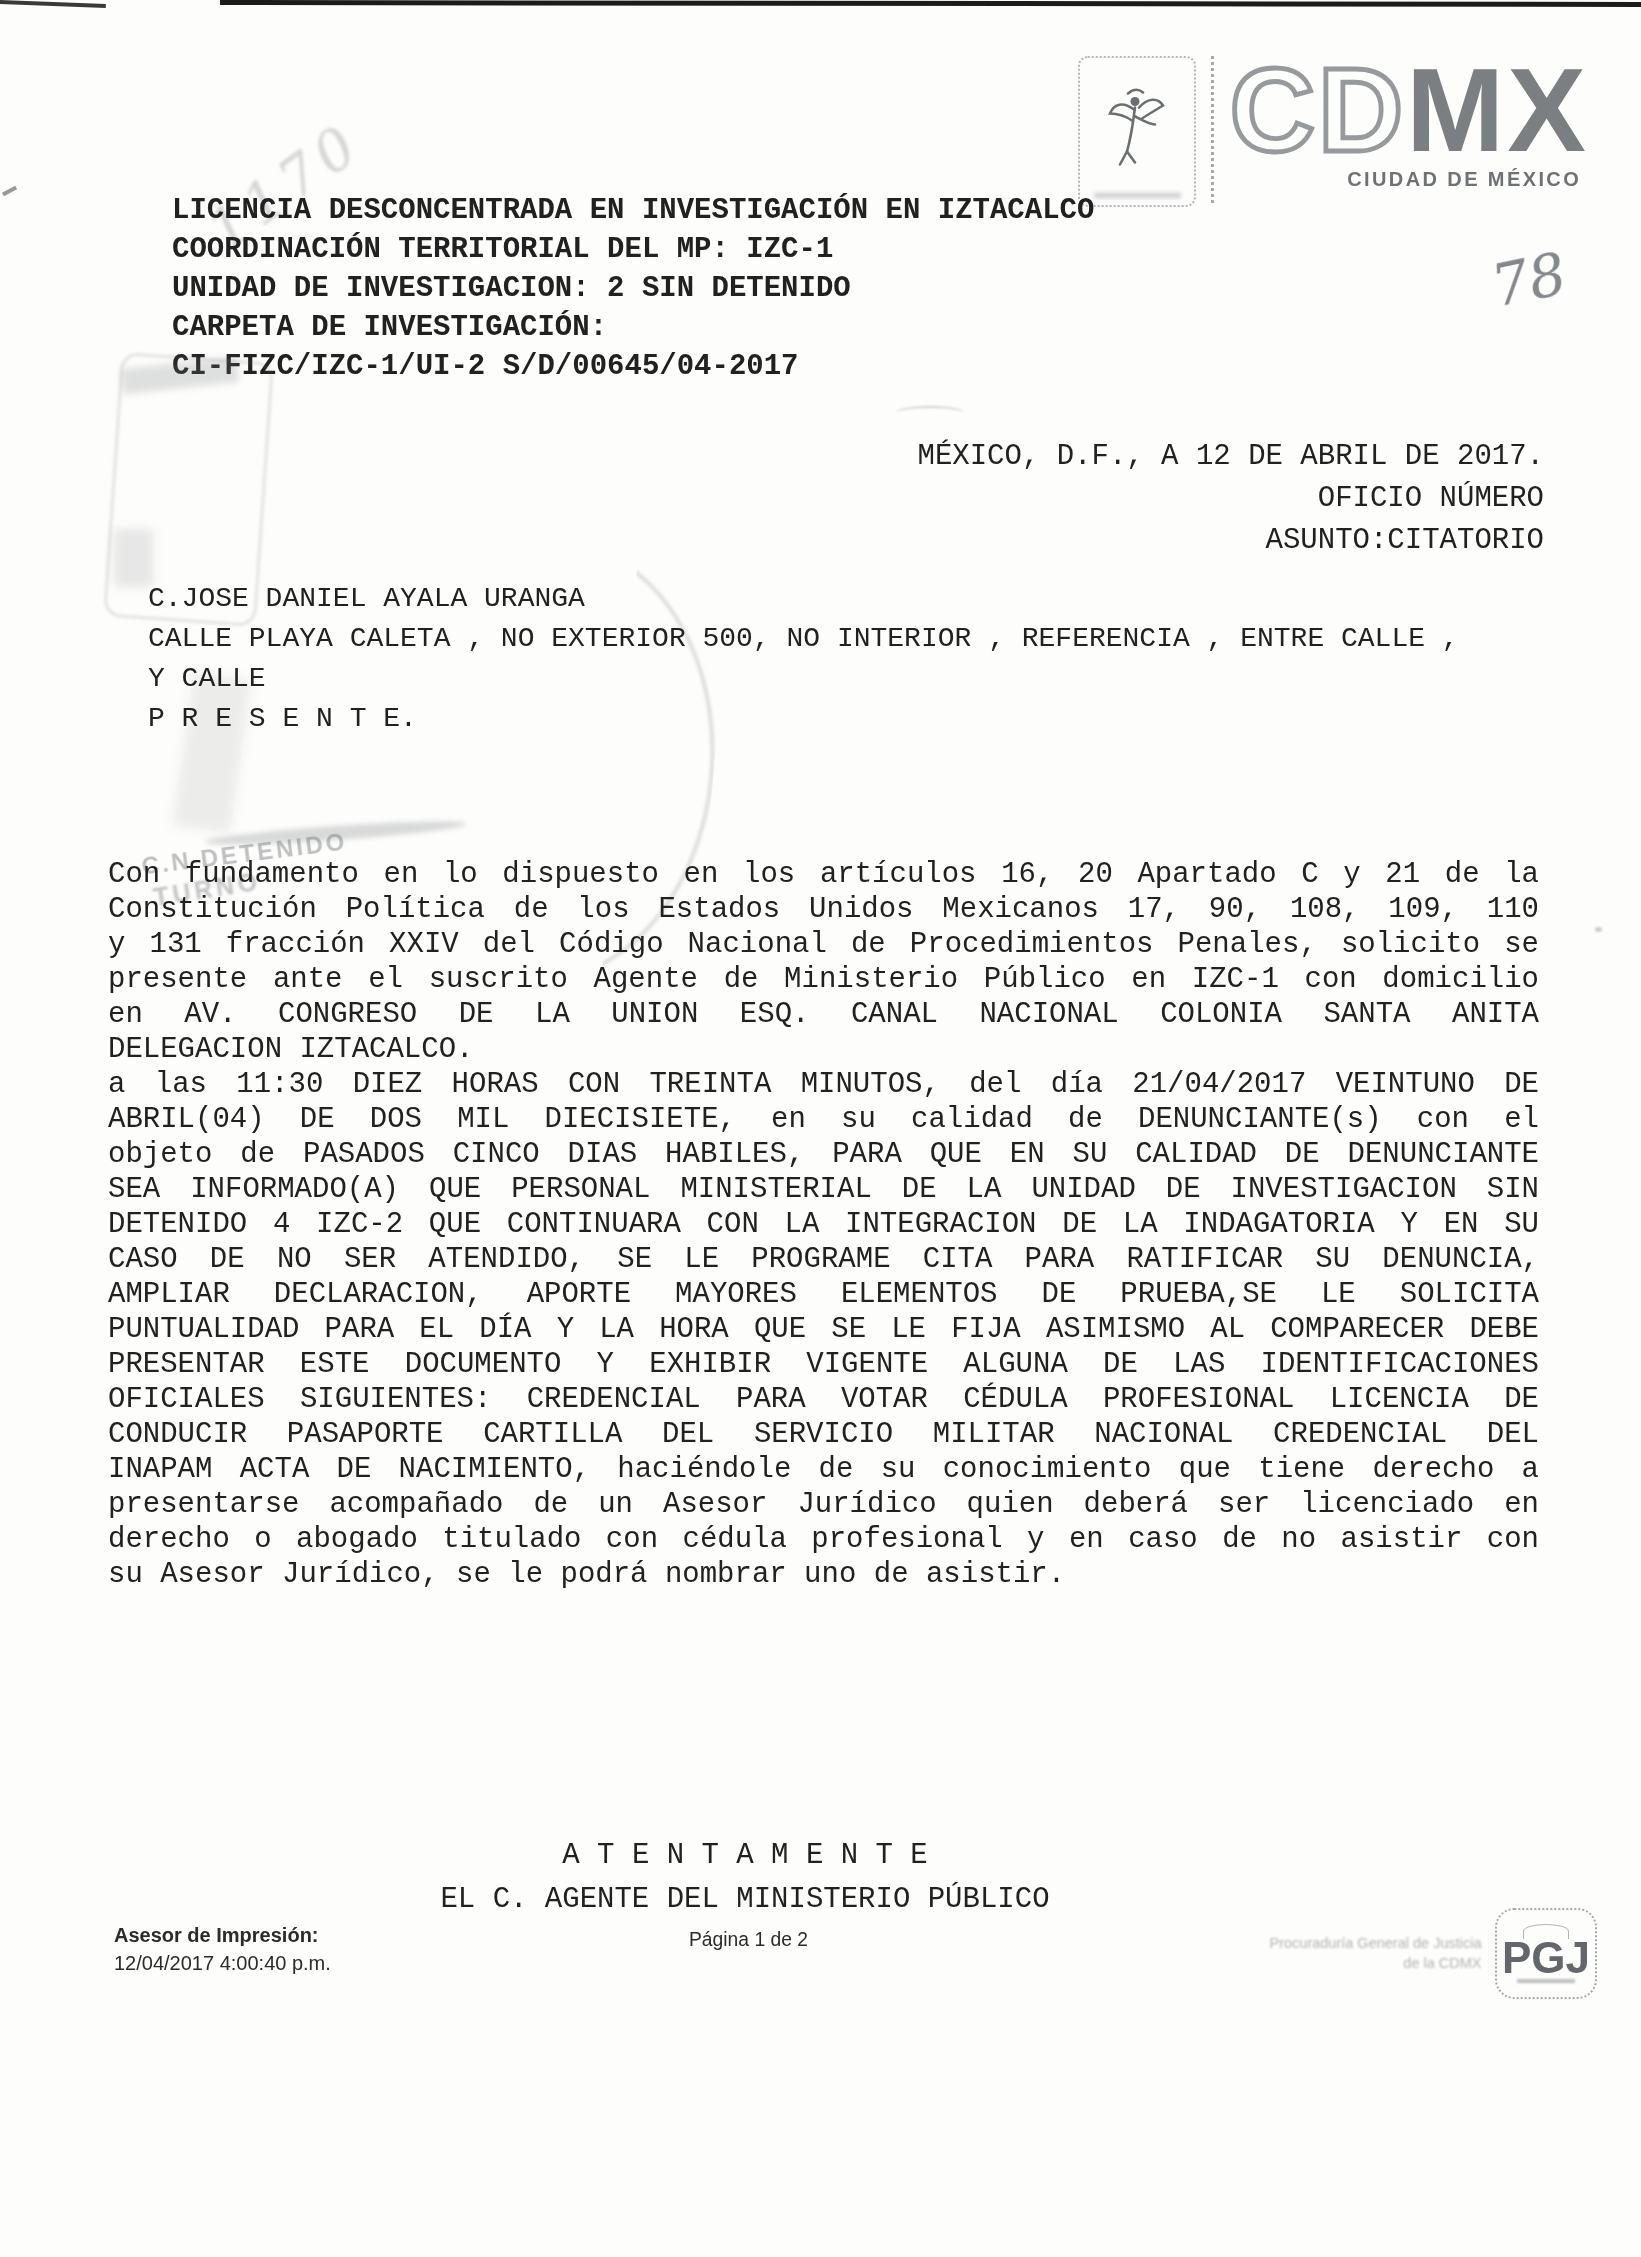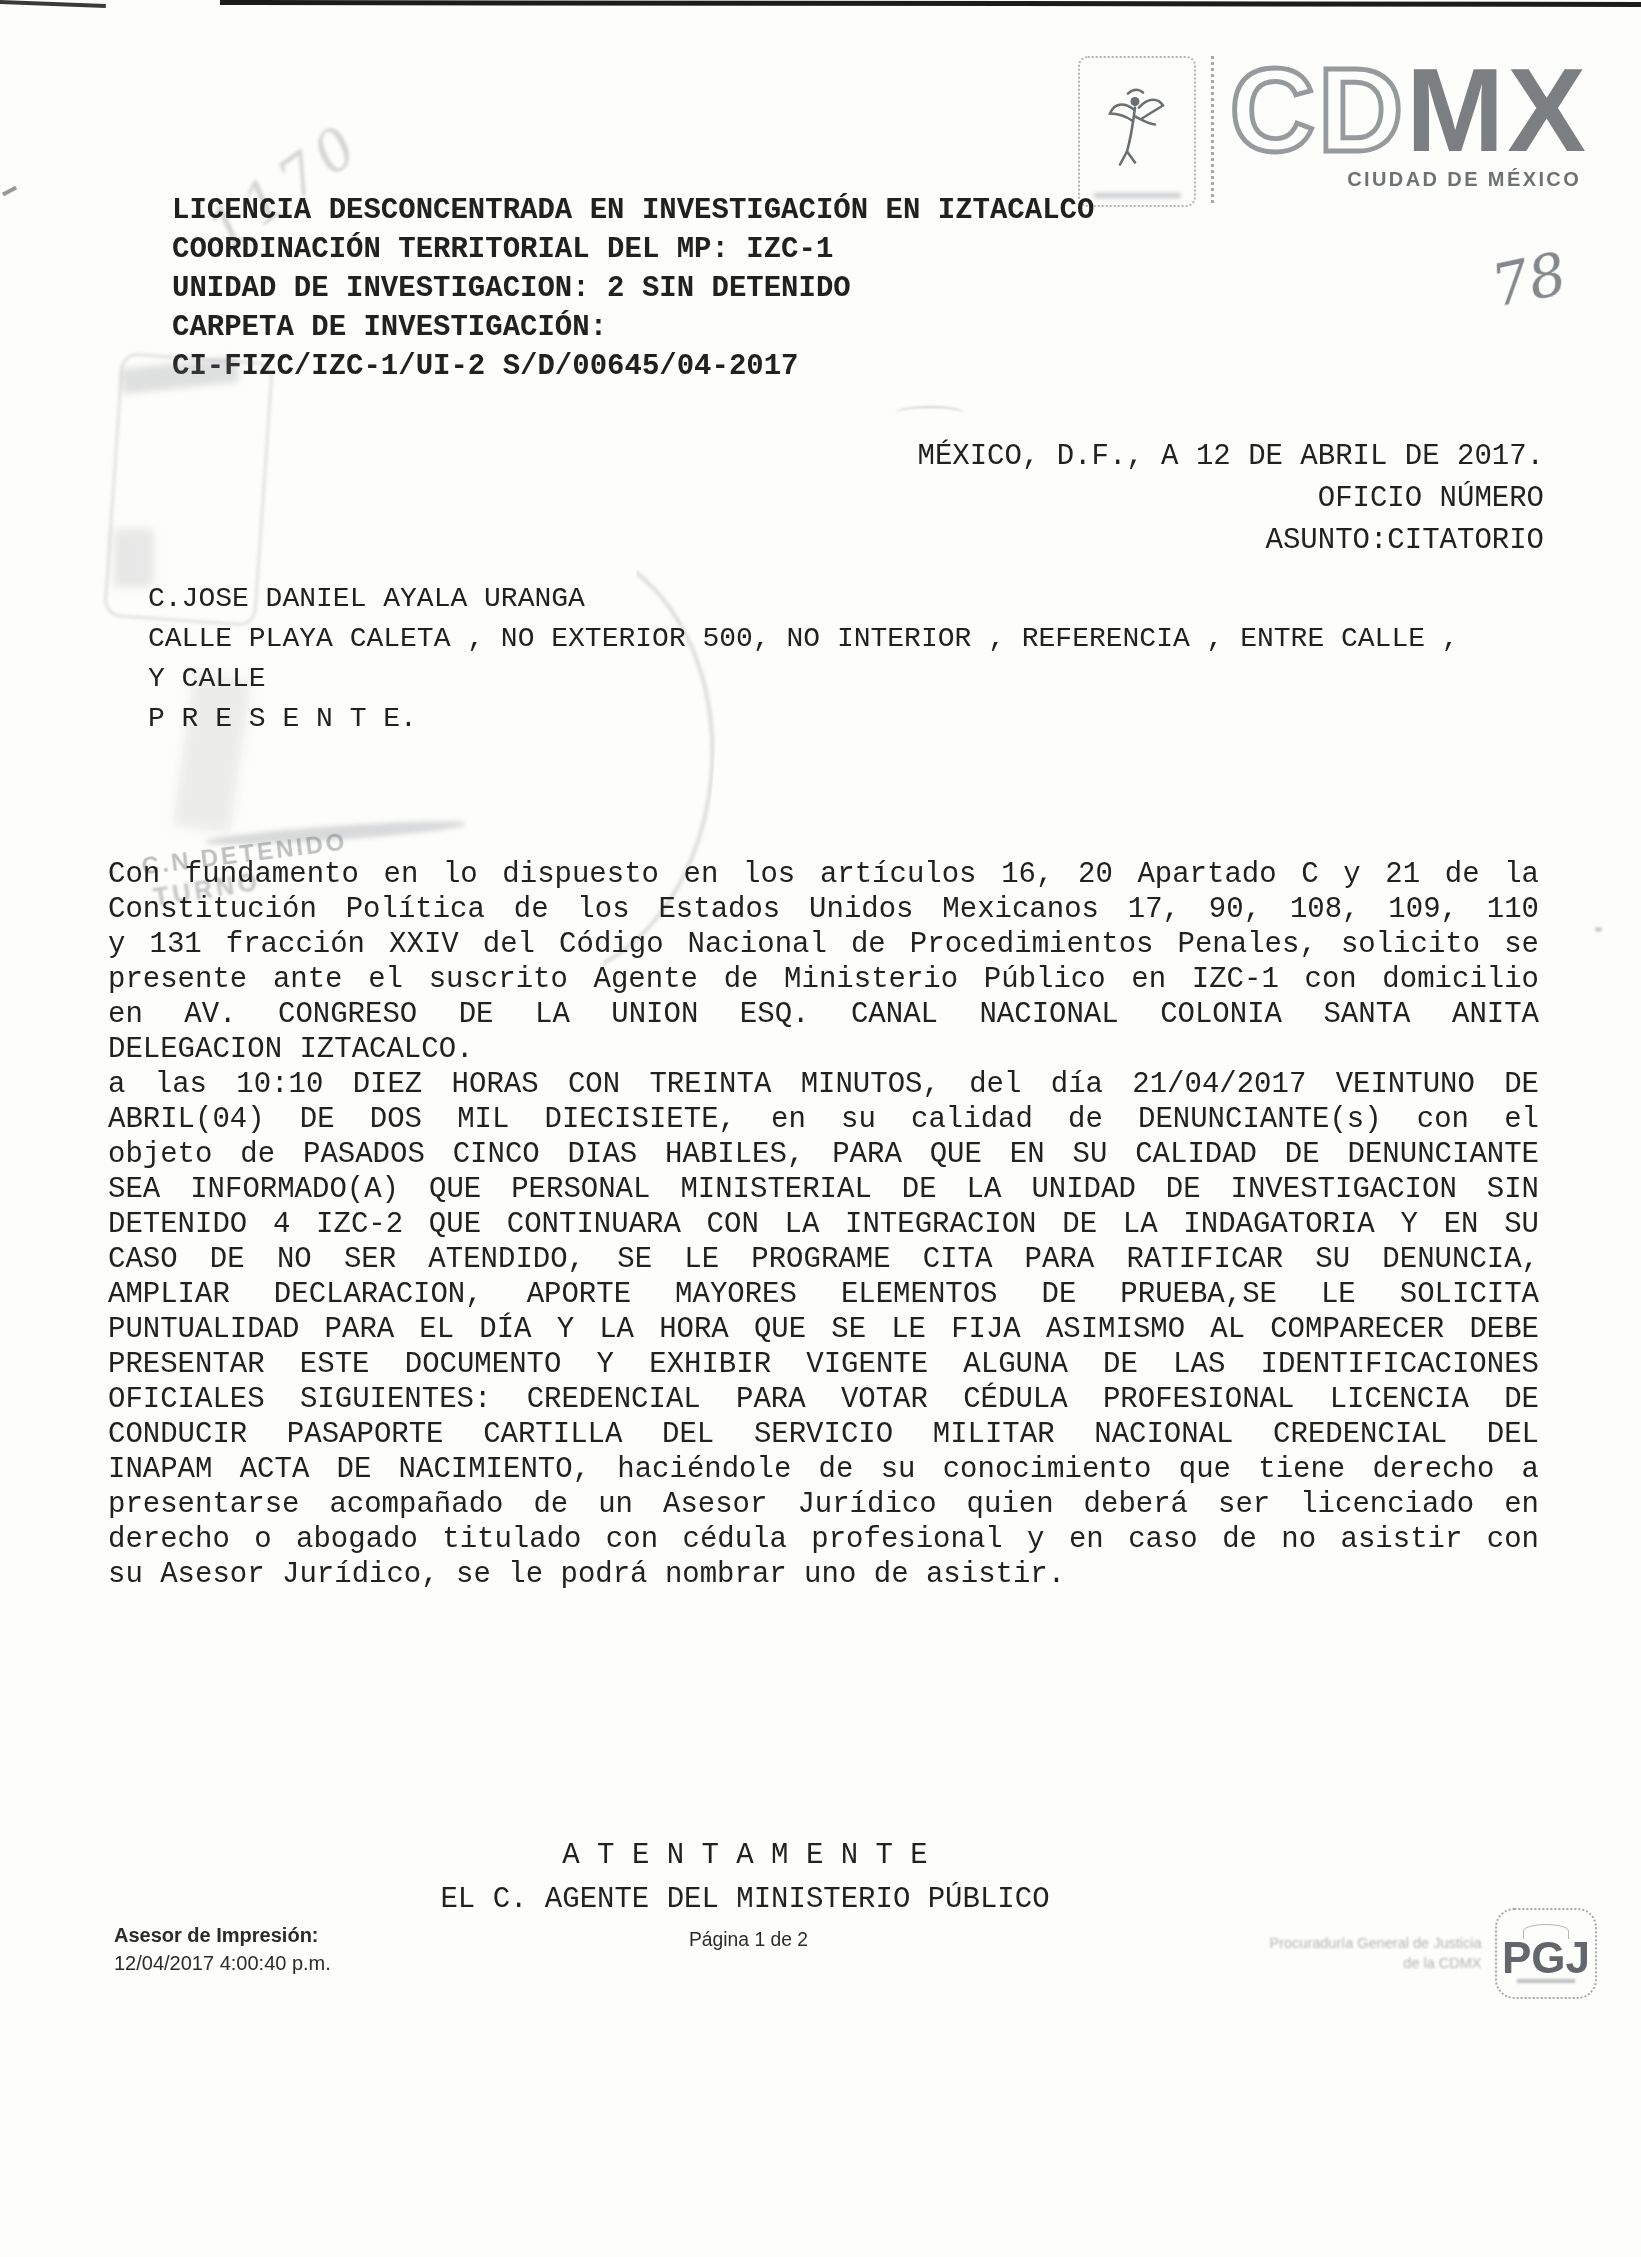--- a/index.html
+++ b/index.html
@@ -122,21 +122,21 @@
     <div>P R E S E N T E.</div>
   </div>
 
   <div class="body-block">
     <div class="bl jl">Con fundamento en lo dispuesto en los artículos 16, 20 Apartado C y 21 de la</div>
     <div class="bl jl">Constitución Política de los Estados Unidos Mexicanos 17, 90, 108, 109, 110</div>
     <div class="bl jl">y 131 fracción XXIV del Código Nacional de Procedimientos Penales, solicito se</div>
     <div class="bl jl">presente ante el suscrito Agente de Ministerio Público en IZC-1 con domicilio</div>
     <div class="bl jl">en AV. CONGRESO DE LA UNION ESQ. CANAL NACIONAL COLONIA SANTA ANITA</div>
     <div class="bl">DELEGACION IZTACALCO.</div>
-    <div class="bl jl">a las 10:10 DIEZ HORAS CON TREINTA MINUTOS, del día 21/04/2017 VEINTUNO DE</div>
+    <div class="bl jl">a las 11:30 DIEZ HORAS CON TREINTA MINUTOS, del día 21/04/2017 VEINTUNO DE</div>
     <div class="bl jl">ABRIL(04) DE DOS MIL DIECISIETE, en su calidad de DENUNCIANTE(s) con el</div>
     <div class="bl jl">objeto de PASADOS CINCO DIAS HABILES, PARA QUE EN SU CALIDAD DE DENUNCIANTE</div>
     <div class="bl jl">SEA INFORMADO(A) QUE PERSONAL MINISTERIAL DE LA UNIDAD DE INVESTIGACION SIN</div>
     <div class="bl jl">DETENIDO 4 IZC-2 QUE CONTINUARA CON LA INTEGRACION DE LA INDAGATORIA Y EN SU</div>
     <div class="bl jl">CASO DE NO SER ATENDIDO, SE LE PROGRAME CITA PARA RATIFICAR SU DENUNCIA,</div>
     <div class="bl jl">AMPLIAR DECLARACION, APORTE MAYORES ELEMENTOS DE PRUEBA,SE LE SOLICITA</div>
     <div class="bl jl">PUNTUALIDAD PARA EL DÍA Y LA HORA QUE SE LE FIJA ASIMISMO AL COMPARECER DEBE</div>
     <div class="bl jl">PRESENTAR ESTE DOCUMENTO Y EXHIBIR VIGENTE ALGUNA DE LAS IDENTIFICACIONES</div>
     <div class="bl jl">OFICIALES SIGUIENTES: CREDENCIAL PARA VOTAR CÉDULA PROFESIONAL LICENCIA DE</div>
     <div class="bl jl">CONDUCIR PASAPORTE CARTILLA DEL SERVICIO MILITAR NACIONAL CREDENCIAL DEL</div>

